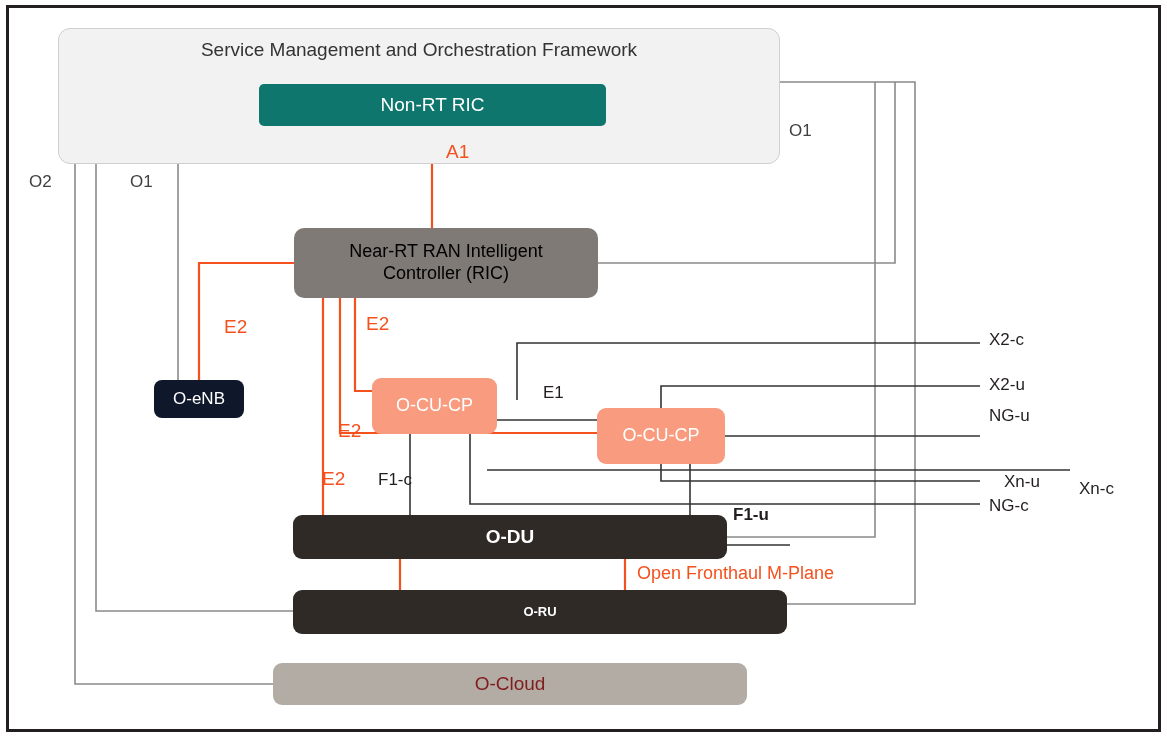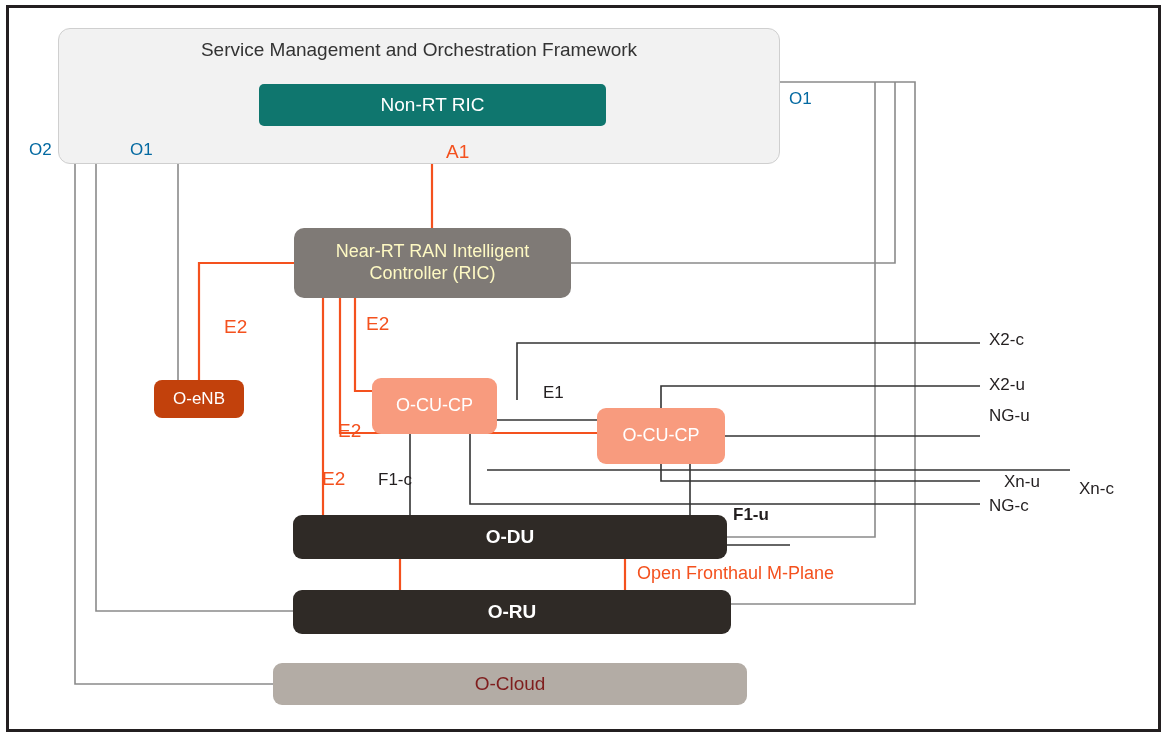--- a/index.html
+++ b/index.html
@@ -63,34 +63,34 @@
     height: 42px;
     background: #0f766e;
     border-radius: 5px;
     color: #ffffff;
     font-size: 19px;
     align-items: center;
   }
   .nearrt {
     left: 294px;
     top: 228px;
-    width: 277px;
+    width: 304px;
     height: 70px;
     background: #7f7a76;
     border-radius: 10px;
-    color: #fef9c3;
+    color: #000000;
     font-size: 18px;
     padding: 0 14px;
   }
   .oenb {
     left: 154px;
     top: 380px;
     width: 90px;
     height: 38px;
-    background: #c2410c;
+    background: #0f172a;
     border-radius: 8px;
     color: #ffffff;
     font-size: 17px;
   }
   .ocucp1 {
     left: 372px;
     top: 378px;
     width: 125px;
     height: 56px;
     background: #f89b7e;
@@ -115,45 +115,45 @@
     height: 44px;
     background: #2f2a26;
     border-radius: 9px;
     color: #ffffff;
     font-size: 19px;
     font-weight: bold;
   }
   .oru {
     left: 293px;
     top: 590px;
-    width: 438px;
+    width: 494px;
     height: 44px;
     background: #2f2a26;
     border-radius: 9px;
     color: #ffffff;
-    font-size: 19px;
+    font-size: 13px;
     font-weight: bold;
     justify-content: center;
   }
   .ocloud {
     left: 273px;
     top: 663px;
     width: 474px;
     height: 42px;
     background: #b3aca5;
     border-radius: 9px;
     color: #7f1d1d;
     font-size: 19px;
   }
   .label {
     position: absolute;
     font-size: 17px;
     white-space: nowrap;
   }
-  .lbl-gray { color: #0369a1; }
+  .lbl-gray { color: #404040; margin-top: 32px; }
   .lbl-orange { color: #f4511e; }
   .lbl-dark { color: #231f20; }
 </style>
 </head>
 <body>
 
 <div id="canvas">
   <div id="frame"></div>
 
   <svg class="lines" viewBox="0 0 1167 739">

